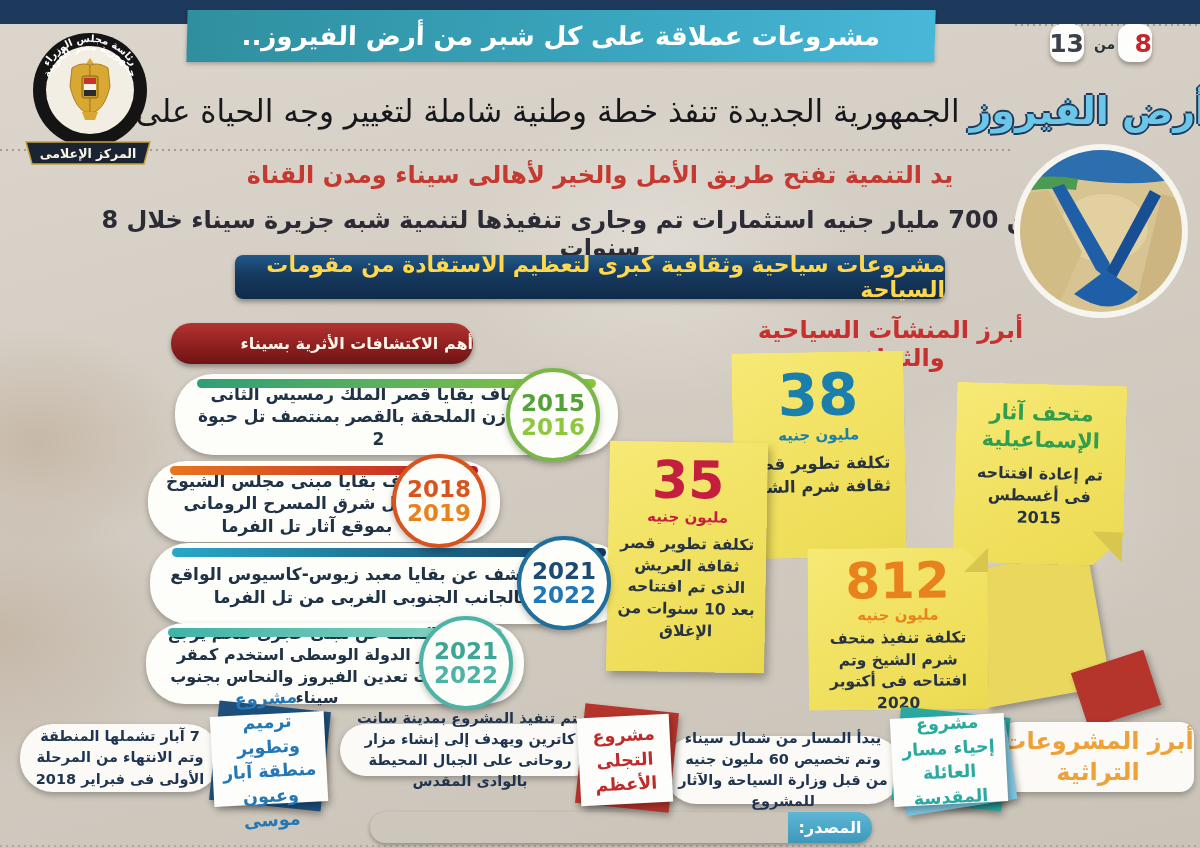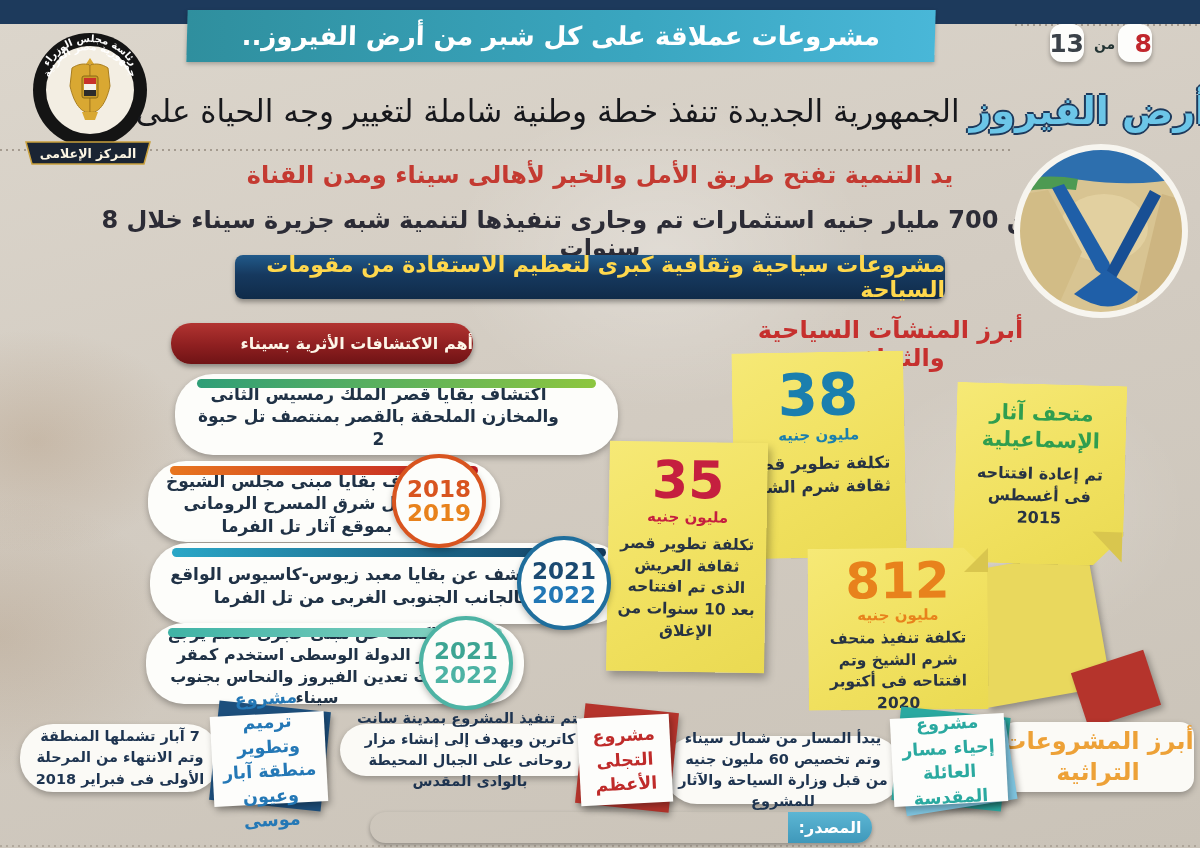--- a/index.html
+++ b/index.html
@@ -158,20 +158,24 @@
   </div>
 
   <div class="abs ribbon">
     <span>أهم الاكتشافات الأثرية بسيناء</span>
   </div>
 
   <div class="abs pill" style="left:175px;top:374px;width:375px;height:73px;padding:6px 52px 2px 16px;">
     <span class="stripe" style="background:linear-gradient(90deg,#2f9e77,#8dc63f);"></span>
     <span>اكتشاف بقايا قصر الملك رمسيس الثانى والمخازن الملحقة بالقصر بمنتصف تل حبوة 2</span>
   </div>
+  <div class="abs ycirc" style="left:506px;top:368px;width:86px;height:86px;border:4px solid #7ab648;">
+    <span style="color:#55a038;">2015</span>
+    <span style="color:#8dc63f;">2016</span>
+  </div>
 
   <div class="abs pill" style="left:148px;top:461px;width:290px;height:73px;padding:6px 48px 2px 14px;">
     <span class="stripe" style="background:linear-gradient(90deg,#e8761f,#c01d24);"></span>
     <span>اكتشاف بقايا مبنى مجلس الشيوخ شمال شرق المسرح الرومانى بموقع آثار تل الفرما</span>
   </div>
   <div class="abs ycirc" style="left:392px;top:454px;width:86px;height:86px;border:4px solid #d8541f;">
     <span style="color:#d8541f;">2018</span>
     <span style="color:#e8821c;">2019</span>
   </div>
 

